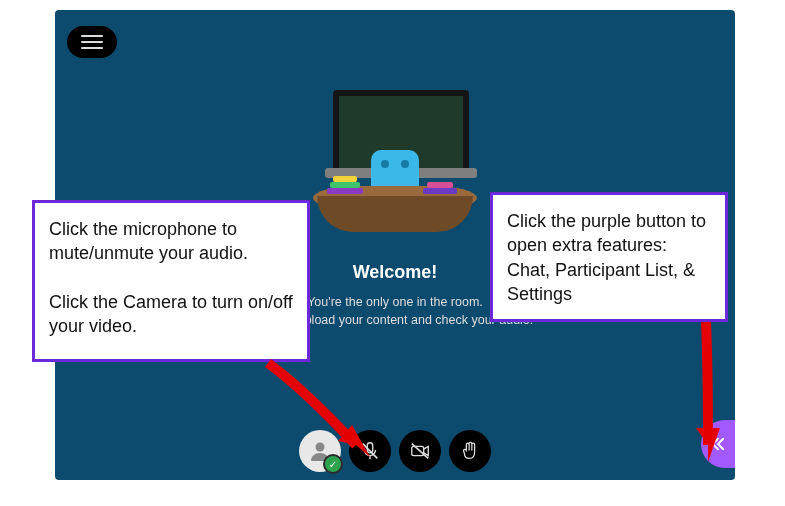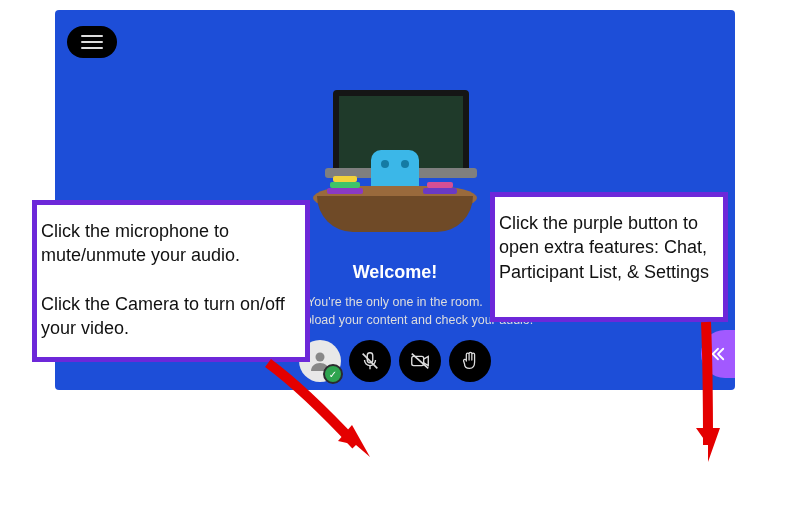--- a/index.html
+++ b/index.html
@@ -1,16 +1,16 @@
 <!DOCTYPE html>
 <html><head>
 <meta charset="utf-8">
 <style>
   html,body{margin:0;padding:0;width:785px;height:506px;font-family:Arial,Helvetica,sans-serif;background:#fff;overflow:hidden}
-  .app{position:absolute;left:55px;top:10px;width:680px;height:380px;background:#1d4ed8;border-radius:4px;color:#fff;overflow:hidden}
+  .app{position:absolute;left:55px;top:10px;width:680px;height:470px;background:#0c4a6e;border-radius:4px;color:#fff;overflow:hidden}
   .menu-pill{position:absolute;left:12px;top:16px;width:50px;height:32px;background:#000;border-radius:16px;display:flex;align-items:center;justify-content:center;cursor:pointer}
   .menu-pill .lines{width:22px;height:14px;display:flex;flex-direction:column;justify-content:space-between}
   .menu-pill .lines span{display:block;height:2px;background:#ddd;border-radius:1px}
   .center{position:absolute;left:50%;top:80px;transform:translateX(-50%);text-align:center;width:420px}
   .illus{width:180px;height:150px;margin:0 auto;position:relative}
   
   .board{position:absolute;left:28px;top:0;width:124px;height:76px;background:#1f3a2a;border:6px solid #151515;border-radius:4px}
   .board:after{content:"";position:absolute;bottom:-6px;left:-14px;right:-14px;height:10px;background:#7f7f7f;border-radius:3px}
   
   .chair{position:absolute;left:66px;top:60px;width:48px;height:40px;background:#3bb7e8;border-radius:10px 10px 4px 4px}
@@ -31,21 +31,21 @@
   .books-right .b2{width:26px;bottom:6px;left:4px;background:#d64f94}
   .welcome{margin-top:22px;font-weight:700;font-size:18px}
   .sub1{margin-top:12px;font-size:12.5px;color:#ddd}
   .sub2{margin-top:4px;font-size:12.5px;color:#ddd}
   .toolbar{position:absolute;left:50%;bottom:8px;transform:translateX(-50%);display:flex;gap:8px;align-items:center}
   .tbtn{width:42px;height:42px;border-radius:50%;background:#000;display:flex;align-items:center;justify-content:center;cursor:pointer;color:#eee}
   .avatar{background:#e8e8e8;color:#777;position:relative}
   .avatar .badge{position:absolute;right:-2px;bottom:-2px;width:16px;height:16px;background:#2ea44f;border-radius:50%;border:2px solid #2b2b2e;display:flex;align-items:center;justify-content:center;color:#fff;font-size:10px}
   .panel-btn{position:absolute;right:0;bottom:12px;width:34px;height:48px;background:#a259ff;border-radius:24px 0 0 24px;display:flex;align-items:center;justify-content:center;cursor:pointer;color:#fff}
   
-  .callout{position:absolute;background:#fff;border:5px solid #6d28d9;padding:14px 4px;font-size:18px;line-height:1.35;color:#111;box-sizing:border-box}
+  .callout{position:absolute;background:#fff;border:3px solid #6d28d9;padding:14px 14px;font-size:18px;line-height:1.35;color:#111;box-sizing:border-box}
   .callout.left{left:32px;top:200px;width:278px;height:162px}
   .callout.right{left:490px;top:192px;width:238px;height:130px}
   svg.arrow{position:absolute;overflow:visible}
   .arrow path{stroke:#e40000;stroke-width:10;fill:none}
   .arrow polygon{fill:#e40000}
 </style>
 </head>
 <body>
 
 <div class="app">

